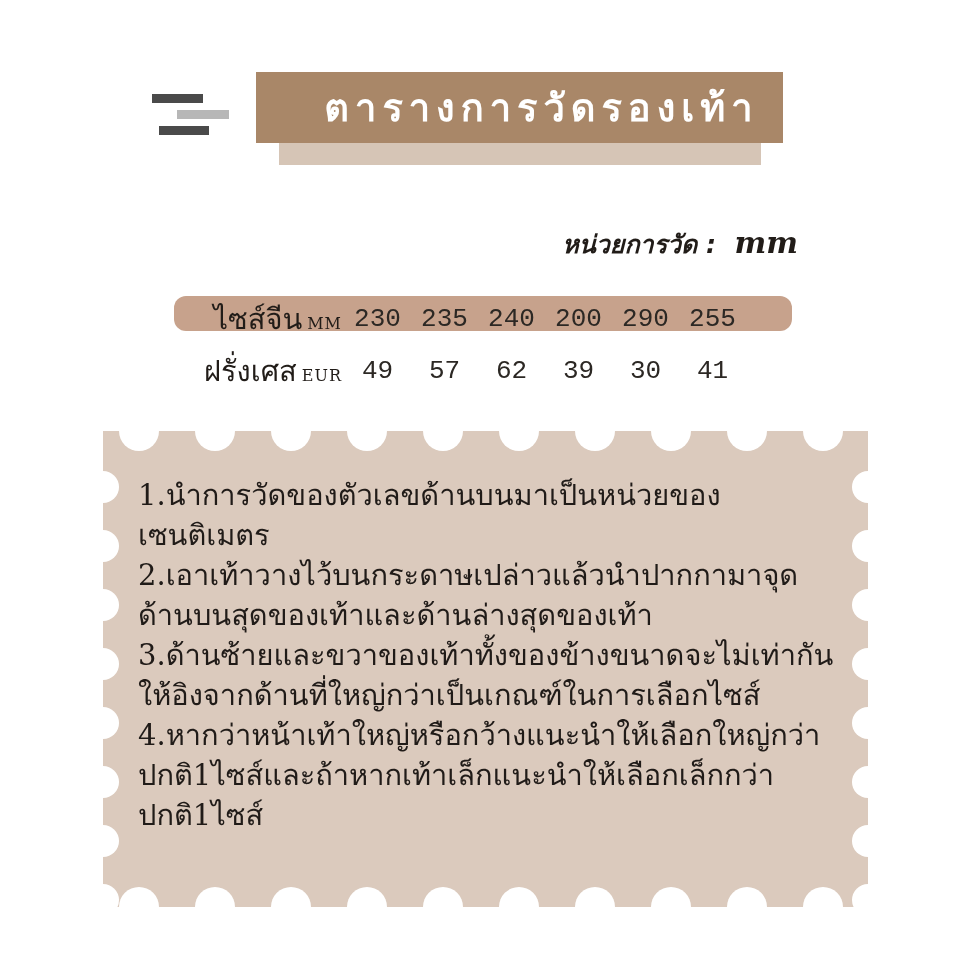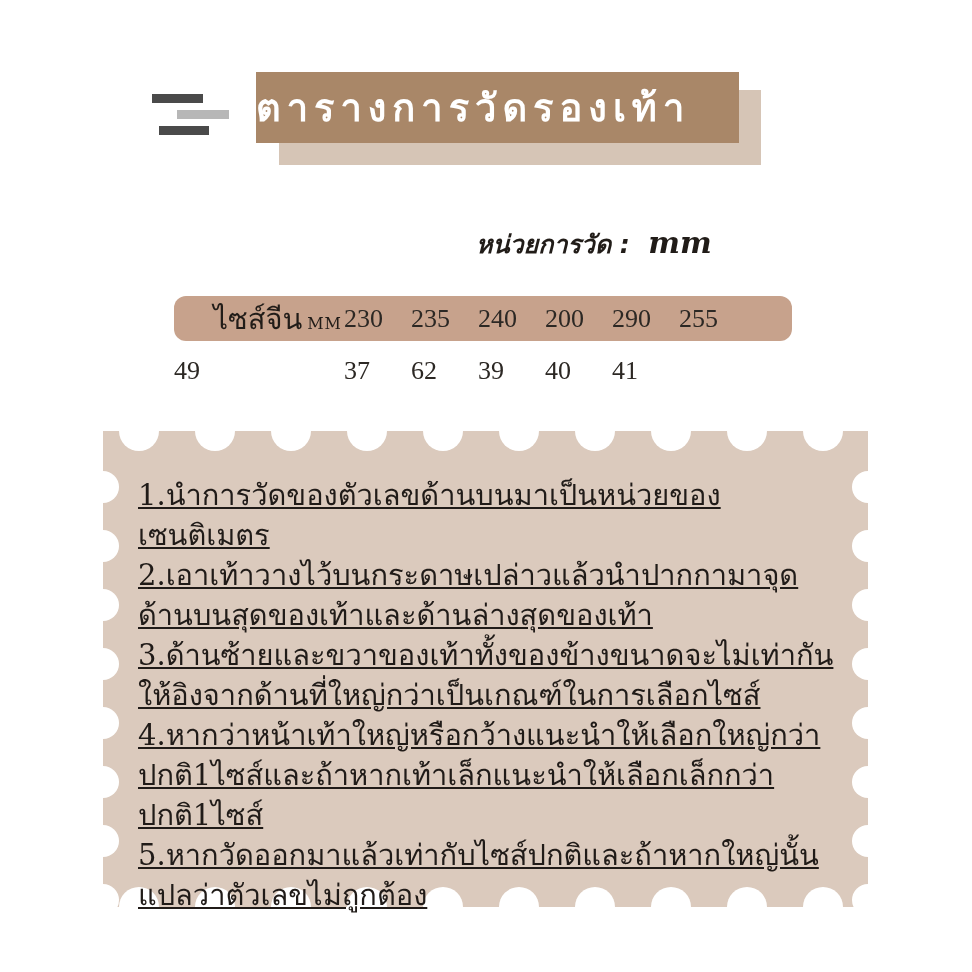--- a/index.html
+++ b/index.html
@@ -19,68 +19,68 @@
   .decor-bar.b3 { left: 159px; top: 126px; width: 50px; background: #4a4a4a; }
 
   
   .title-shadow {
     position: absolute; left: 279px; top: 90px; width: 482px; height: 75px;
     background: #d6c5b6;
   }
   .title-box {
     position: absolute; left: 256px; top: 72px; width: 483px; height: 71px;
     background: #a98768;
-    display: flex; align-items: center; 
+    display: flex; align-items: center; justify-content: center; padding-left: 44px;
   }
   .title-box span {
     color: #ffffff; font-size: 38px; font-weight: bold;
     letter-spacing: 6px; white-space: nowrap;
     font-family: "DejaVu Sans", sans-serif;
   }
 
   
   .unit-line {
-    position: absolute; left: 476px; top: 224px; width: 302px;
-    text-align: left; white-space: nowrap;
+    position: absolute; left: 496px; top: 224px; width: 302px;
+    text-align: right; white-space: nowrap;
   }
   .unit-label {
     font-size: 25px; font-weight: bold; font-style: italic;
     font-family: "DejaVu Sans", sans-serif;
   }
   .unit-value {
     font-size: 30px; font-style: italic; font-weight: bold; margin-left: 14px;
     font-family: "DejaVu Serif", serif;
   }
 
   
   .size-row {
-    position: absolute; left: 174px; width: 618px; height: 45px;
+    position: absolute; left: 174px; width: 618px; height: 35px;
     display: grid; grid-template-columns: 170px repeat(6, 67px) 1fr;
     align-items: center;
   }
   .size-row.header-row { top: 296px; background: #c7a28c; border-radius: 12px; }
   .size-row.eur-row    { top: 348px; background: transparent; }
   .row-label {
     text-align: right; white-space: nowrap; padding-right: 2px;
     font-family: "DejaVu Serif", "Liberation Serif", serif;
   }
   .row-label .lbl { font-size: 29px; }
   .row-label .lbl-unit { font-size: 16px; letter-spacing: 1px; margin-left: 5px; }
   .size-cell {
-    font-size: 26px; color: #2c2824;
-    font-family: Liberation Serif, serif;
+    text-align: center; font-size: 26px; color: #2c2824;
+    font-family: Liberation Mono, monospace;
   }
 
   
   .stamp { position: absolute; left: 103px; top: 431px; width: 765px; height: 476px; }
   .stamp svg { position: absolute; left: 0; top: 0; display: block; }
   .stamp-text {
     position: absolute; left: 35px; top: 44px; width: 706px;
     font-family: "DejaVu Serif", "Liberation Serif", serif;
-    font-size: 29px; line-height: 40px; color: #201b18; text-decoration: underline;
+    font-size: 29px; line-height: 40px; color: #201b18;
   }
   .stamp-text p { margin: 0; }
 </style>
 </head>
 <body>
 
 <div class="page">
 
   <div class="decor-bar b1"></div>
   <div class="decor-bar b2"></div>
@@ -103,25 +103,28 @@
     <div class="size-cell">230</div>
     <div class="size-cell">235</div>
     <div class="size-cell">240</div>
     <div class="size-cell">200</div>
     <div class="size-cell">290</div>
     <div class="size-cell">255</div>
     <div></div>
   </div>
 
   <div class="size-row eur-row">
+    <div class="row-label">
+      <span class="lbl">ฝรั่งเศส</span><span class="lbl-unit">EUR</span>
+    </div>
     <div class="size-cell">49</div>
-    <div class="size-cell">37</div>
+    <div class="size-cell">57</div>
     <div class="size-cell">62</div>
     <div class="size-cell">39</div>
-    <div class="size-cell">40</div>
+    <div class="size-cell">30</div>
     <div class="size-cell">41</div>
     <div></div>
   </div>
 
   <div class="stamp">
     <svg width="765" height="476" viewBox="0 0 765 476">
       <rect x="0" y="0" width="765" height="476" fill="#dbcabd"></rect>
 
       <circle cx="36" cy="0" r="20" fill="#ffffff"></circle>
       <circle cx="112" cy="0" r="20" fill="#ffffff"></circle>
@@ -161,17 +164,16 @@
       <circle cx="765" cy="292" r="16" fill="#ffffff"></circle>
       <circle cx="765" cy="351" r="16" fill="#ffffff"></circle>
       <circle cx="765" cy="410" r="16" fill="#ffffff"></circle>
       <circle cx="765" cy="469" r="16" fill="#ffffff"></circle>
     </svg>
     <div class="stamp-text">
       <p>1.นำการวัดของตัวเลขด้านบนมาเป็นหน่วยของเซนติเมตร</p>
       <p>2.เอาเท้าวางไว้บนกระดาษเปล่าวแล้วนำปากกามาจุดด้านบนสุดของเท้าและด้านล่างสุดของเท้า</p>
       <p>3.ด้านซ้ายและขวาของเท้าทั้งของข้างขนาดจะไม่เท่ากันให้อิงจากด้านที่ใหญ่กว่าเป็นเกณฑ์ในการเลือกไซส์</p>
       <p>4.หากว่าหน้าเท้าใหญ่หรือกว้างแนะนำให้เลือกใหญ่กว่าปกติ1ไซส์และถ้าหากเท้าเล็กแนะนำให้เลือกเล็กกว่าปกติ1ไซส์</p>
-      <p>5.หากวัดออกมาแล้วเท่ากับไซส์ปกติและถ้าหากใหญ่นั้นแปลว่าตัวเลขไม่ถูกต้อง</p>
     </div>
   </div>
 
 </div>
 
 </body></html>

